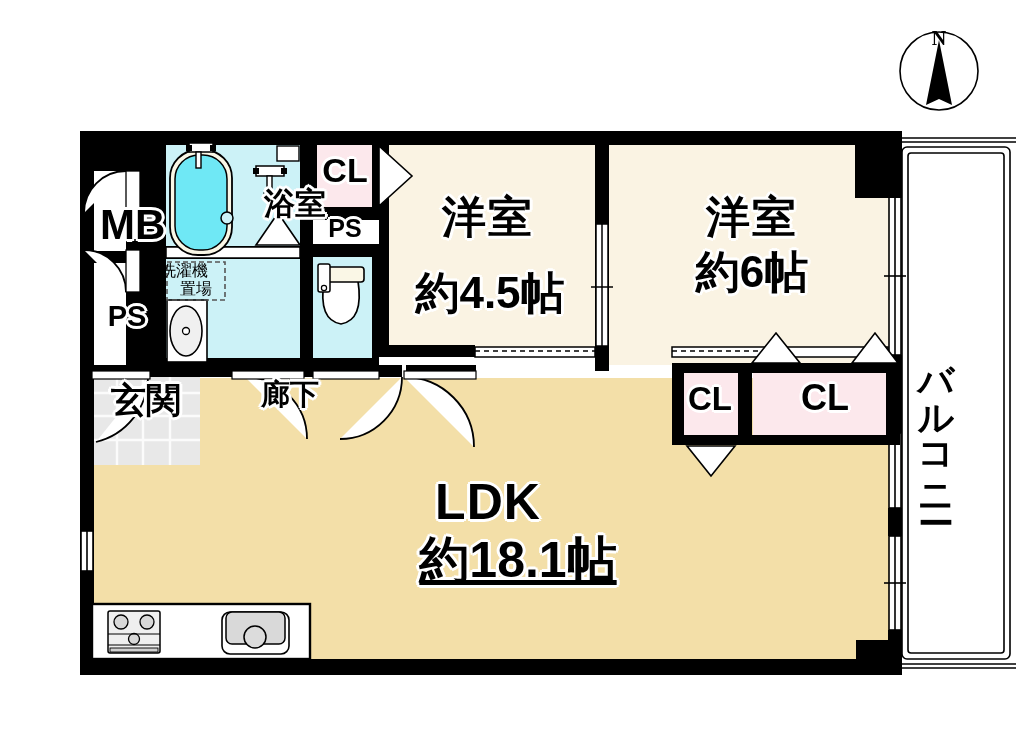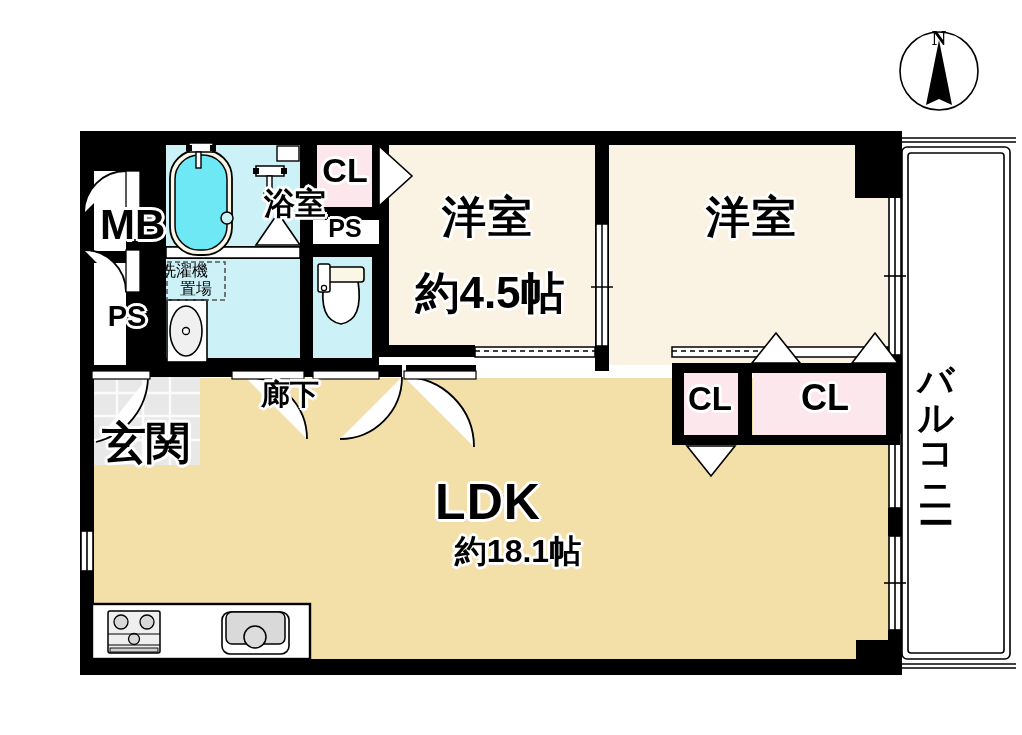--- a/index.html
+++ b/index.html
@@ -279,30 +279,31 @@
 <div class="lbl thin" style="left:156px;top:263px;width:56px;font-size:16px;font-weight:normal;text-shadow:none;">洗濯機</div>
 <div class="lbl thin" style="left:168px;top:281px;width:56px;font-size:16px;font-weight:normal;text-shadow:none;">置場</div>
 
 
 <div class="lbl" style="left:314px;top:153px;width:62px;font-size:34px;">CL</div>
 
 <div class="lbl" style="left:314px;top:216px;width:62px;font-size:25px;">PS</div>
 
 <div class="lbl" style="left:252px;top:380px;width:76px;font-size:29px;">廊下</div>
 
-<div class="lbl" style="left:98px;top:421px;width:96px;font-size:44px;">玄関</div>
+<div class="lbl" style="left:98px;top:382px;width:96px;font-size:35px;">玄関</div>
 
 <div class="lbl" style="left:420px;top:195px;width:136px;font-size:44px;letter-spacing:2px;">洋室</div>
 <div class="lbl" style="left:395px;top:250px;width:190px;font-size:44px;margin-top:21px;">約4.5帖</div>
 
 <div class="lbl" style="left:684px;top:195px;width:136px;font-size:44px;letter-spacing:2px;">洋室</div>
+<div class="lbl" style="left:677px;top:250px;width:150px;font-size:44px;">約6帖</div>
 
 <div class="lbl" style="left:681px;top:382px;width:58px;font-size:33px;">CL</div>
 <div class="lbl" style="left:755px;top:380px;width:140px;font-size:36px;">CL</div>
 
 <div class="lbl" style="left:428px;top:477px;width:120px;font-size:50px;letter-spacing:1px;">LDK</div>
-<div class="lbl" style="left:398px;top:535px;width:240px;font-size:32px;">約18.1帖</div>
+<div class="lbl" style="left:398px;top:535px;width:240px;font-size:50px;text-decoration:underline;">約18.1帖</div>
 
 <div class="lbl vert" style="left:918px;top:340px;font-size:36px;font-weight:bold;line-height:1;text-shadow:none;">バルコニー</div>
 
 <div class="lbl" style="left:925px;top:28px;width:28px;font-size:20px;font-family:'Liberation Serif',serif;text-shadow:none;">N</div>
 
 </div>
 
 </body></html>

